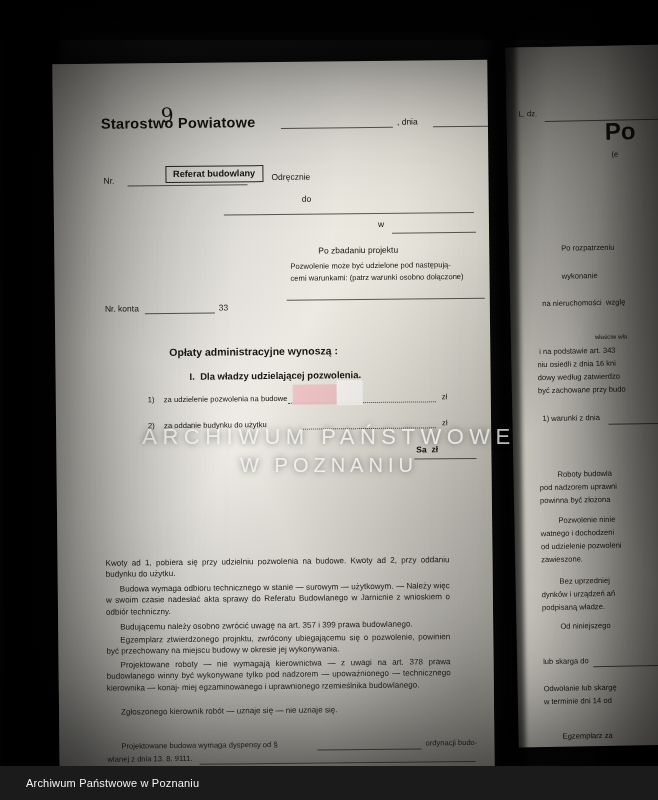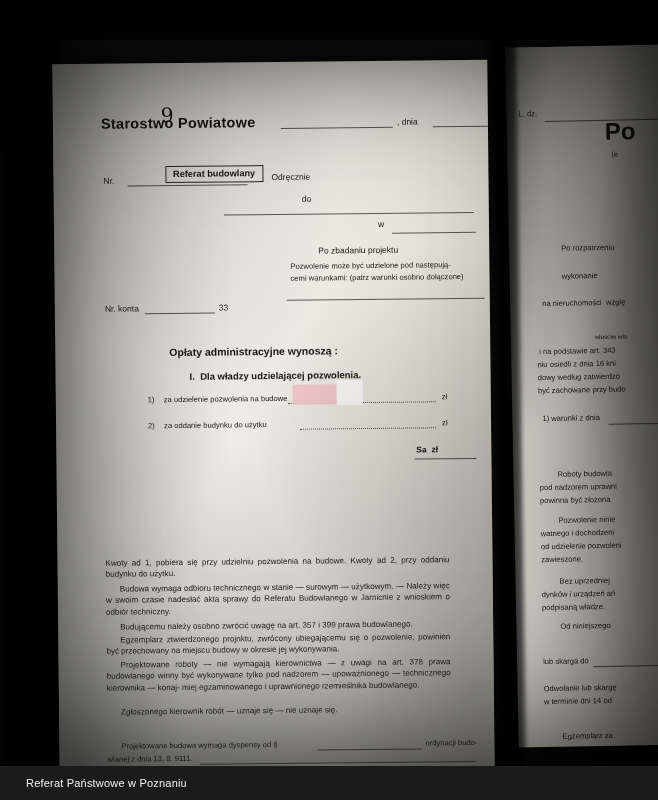--- a/index.html
+++ b/index.html
@@ -232,20 +232,24 @@
       <div class="rule" style="left:258px;top:688px;width:104px;"></div>
       <span class="t xs" style="left:366px;top:678px;">ordynacji budo-</span>
       <span class="t xs" style="left:48px;top:691px;">wlanej z dnia 13. 8. 9111.</span>
       <div class="rule" style="left:140px;top:701px;width:276px;"></div>
 
       <span class="t xs" style="left:62px;top:709px;">Dyspens Wydział Powiatowy udzielić może jednakże w granicach art.</span>
 
     </div>
   </div>
 
+  <div id="wm">
+    <span>ARCHIWUM PAŃSTWOWE</span>
+    <span class="l2">W POZNANIU</span>
+  </div>
 
   <div id="grain"></div>
   <div id="vignette"></div>
 </div>
 
 <div id="caption">
-  <span>Referat Państwowe w Poznaniu</span>
+  <span>Archiwum Państwowe w Poznaniu</span>
 </div>
 
 </body></html>

